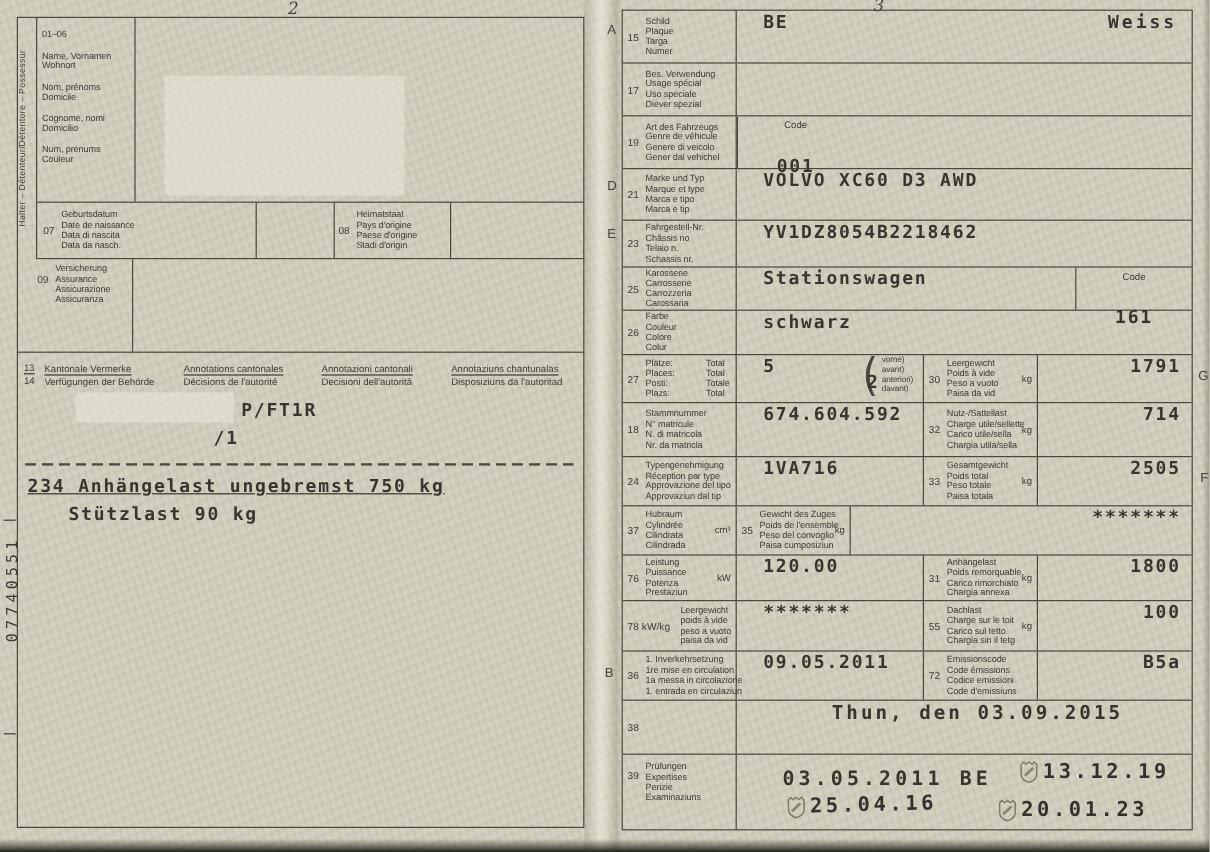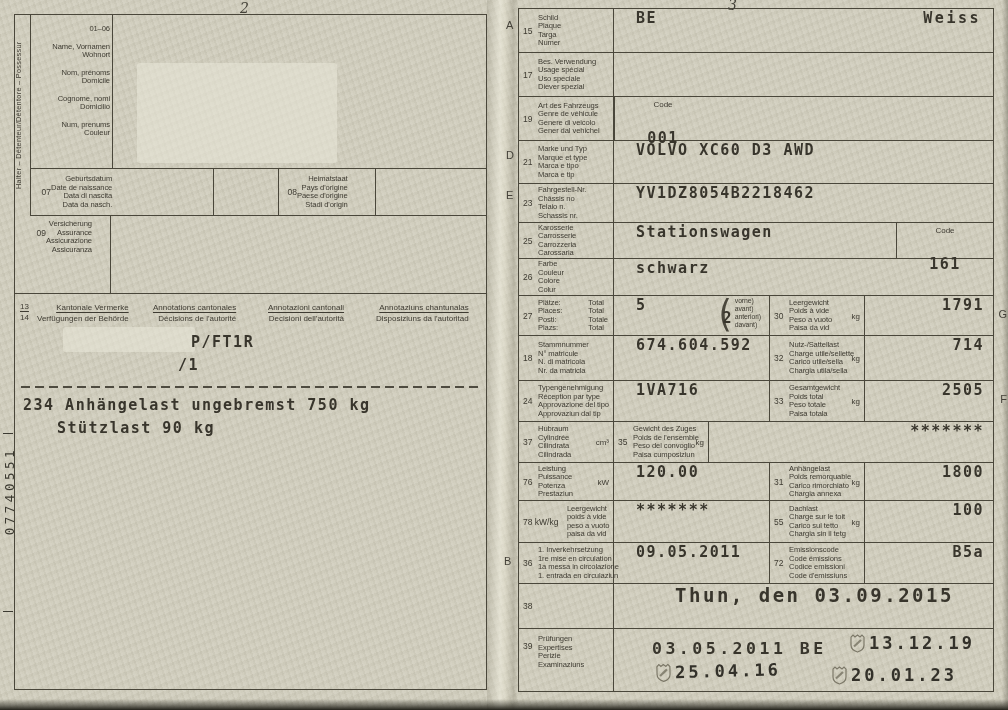--- a/index.html
+++ b/index.html
@@ -65,21 +65,21 @@
   .blines{display:flex;flex-direction:column;margin-left:3px;}
   .blines .lb{font-size:6.9px;line-height:7.8px;}
   .b2{position:absolute;left:4px;top:13px;}
   .n78{width:44px;font-size:8.5px;align-self:center;flex:none;white-space:nowrap;}
   .stamp-date{font-family:"DejaVu Sans Mono",monospace;font-weight:bold;font-size:17px;letter-spacing:3px;color:var(--stamp);white-space:nowrap;}
   .stamp{position:absolute;display:flex;align-items:center;gap:4px;}
   .shield{flex:none;opacity:.85;}
   .printed-exam{position:absolute;font-family:"DejaVu Sans Mono",monospace;font-weight:bold;font-size:16.5px;letter-spacing:3.5px;color:var(--type);white-space:nowrap;}
 
   
-  #page2{left:14px;top:14px;width:473px;height:676px;text-align:right;}
+  #page2{left:14px;top:14px;width:473px;height:676px;}
   #lp-grid{position:absolute;left:0;top:0;right:0;height:279px;}
   #lp-strip{position:absolute;left:0;top:0;width:16px;height:201px;border-right:1.5px solid var(--bc);overflow:hidden;}
   #lp-strip .rot{height:100%;display:flex;flex-direction:row;align-items:center;justify-content:center;
       writing-mode:vertical-rl;transform:rotate(180deg);font-size:7.3px;line-height:8px;letter-spacing:.3px;color:var(--ink);white-space:nowrap;}
   .lrow{position:absolute;left:0;right:0;display:flex;border-bottom:1.5px solid var(--bc);}
   #lrow1{top:0;height:154px;left:16px;}
   #lrow2{top:154px;height:47px;left:16px;}
   #lrow9{top:201px;height:78px;left:0;}
   #cell0106{width:82px;flex:none;border-right:1.5px solid var(--bc);padding:10px 2px 2px 4px;}
   #cell0106 .pair{margin-top:9px;}
@@ -203,26 +203,26 @@
   <div class="rm-col" id="rmc3">
     <span class="t">Annotazioni cantonali</span>
     <span class="s">Decisioni dell'autorità</span>
   </div>
   <div class="rm-col" id="rmc4">
     <span class="t">Annotaziuns chantunalas</span>
     <span class="s">Disposiziuns da l'autoritad</span>
   </div>
 
   <div class="patch" style="left:48px;top:312px;width:132px;height:25px;"></div>
-  <div class="typed" style="left:176px;top:318px;">P/FT1R</div>
+  <div class="typed" style="left:186px;top:318px;">P/FT1R</div>
   <div class="typed" style="left:163px;top:341px;">/1</div>
 
   <div id="dash"></div>
 
-  <div class="typed" style="left:8px;top:381px;">234 Anhängelast ungebremst 750 kg</div>
+  <div class="typed" style="left:8px;top:381px;text-decoration:underline;">234 Anhängelast ungebremst 750 kg</div>
   <div class="typed" style="left:42px;top:404px;">Stützlast 90 kg</div>
 
   <div class="tick" style="top:418px;"></div>
   <div id="serial">07740551</div>
   <div class="tick" style="top:596px;"></div>
 </div>
 
 <div class="page" id="page3">
 
   <div class="mletter" style="left:-13px;top:10px;">A</div>
@@ -554,21 +554,21 @@
     <div class="vcell vright">
         <span class="val">B5a</span>
       </div>
   </div>
 
   <div class="row it" style="height:45px;">
     <div class="ncell">
       <span class="n">38</span>
     </div>
     <div class="vcell" style="justify-content:center;font-style:normal;">
-      <span class="val" style="font-size:19px;letter-spacing:2.5px;">Thun, den 03.09.2015</span>
+      <span class="val" style="font-size:16px;letter-spacing:2.5px;">Thun, den 03.09.2015</span>
     </div>
   </div>
 
   <div class="row" style="flex:1;">
     <div class="ncell" style="align-items:flex-start;">
       <span class="n" style="align-self:flex-start;padding-top:10px;">39</span>
       <div class="labs" style="justify-content:flex-start;padding-top:4px;">
         <span class="lb">Prüfungen</span>
         <span class="lb">Expertises</span>
         <span class="lb">Perizie</span>

